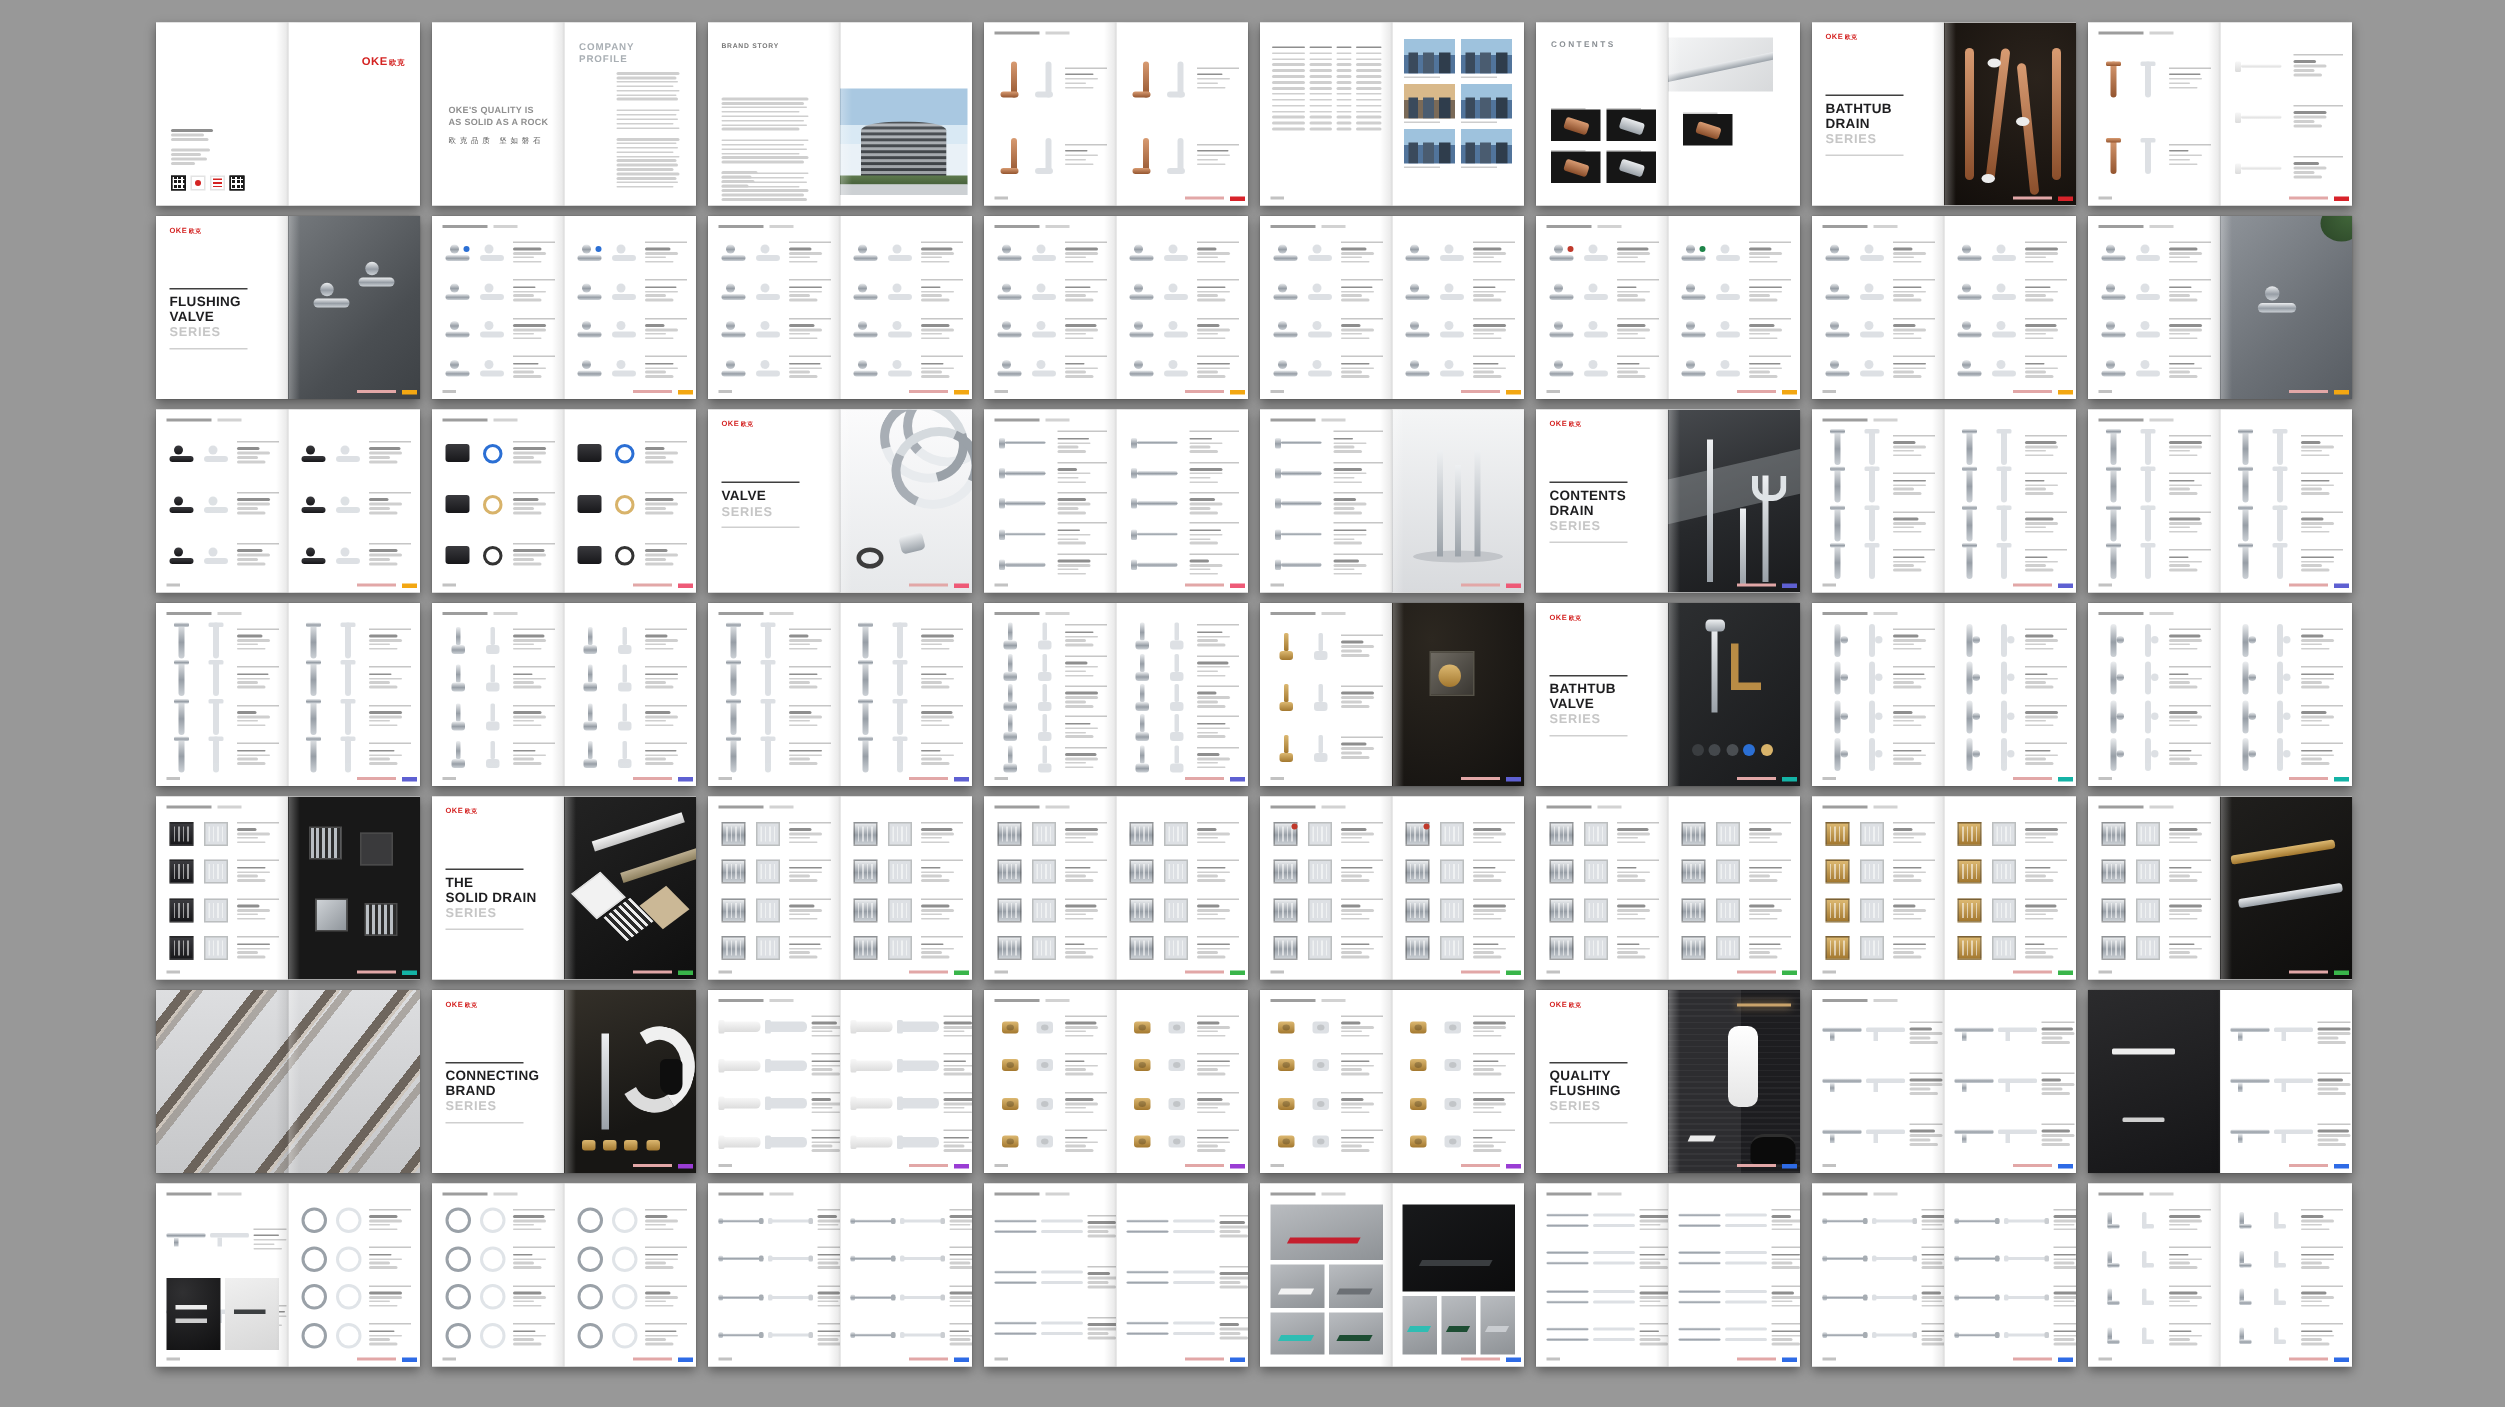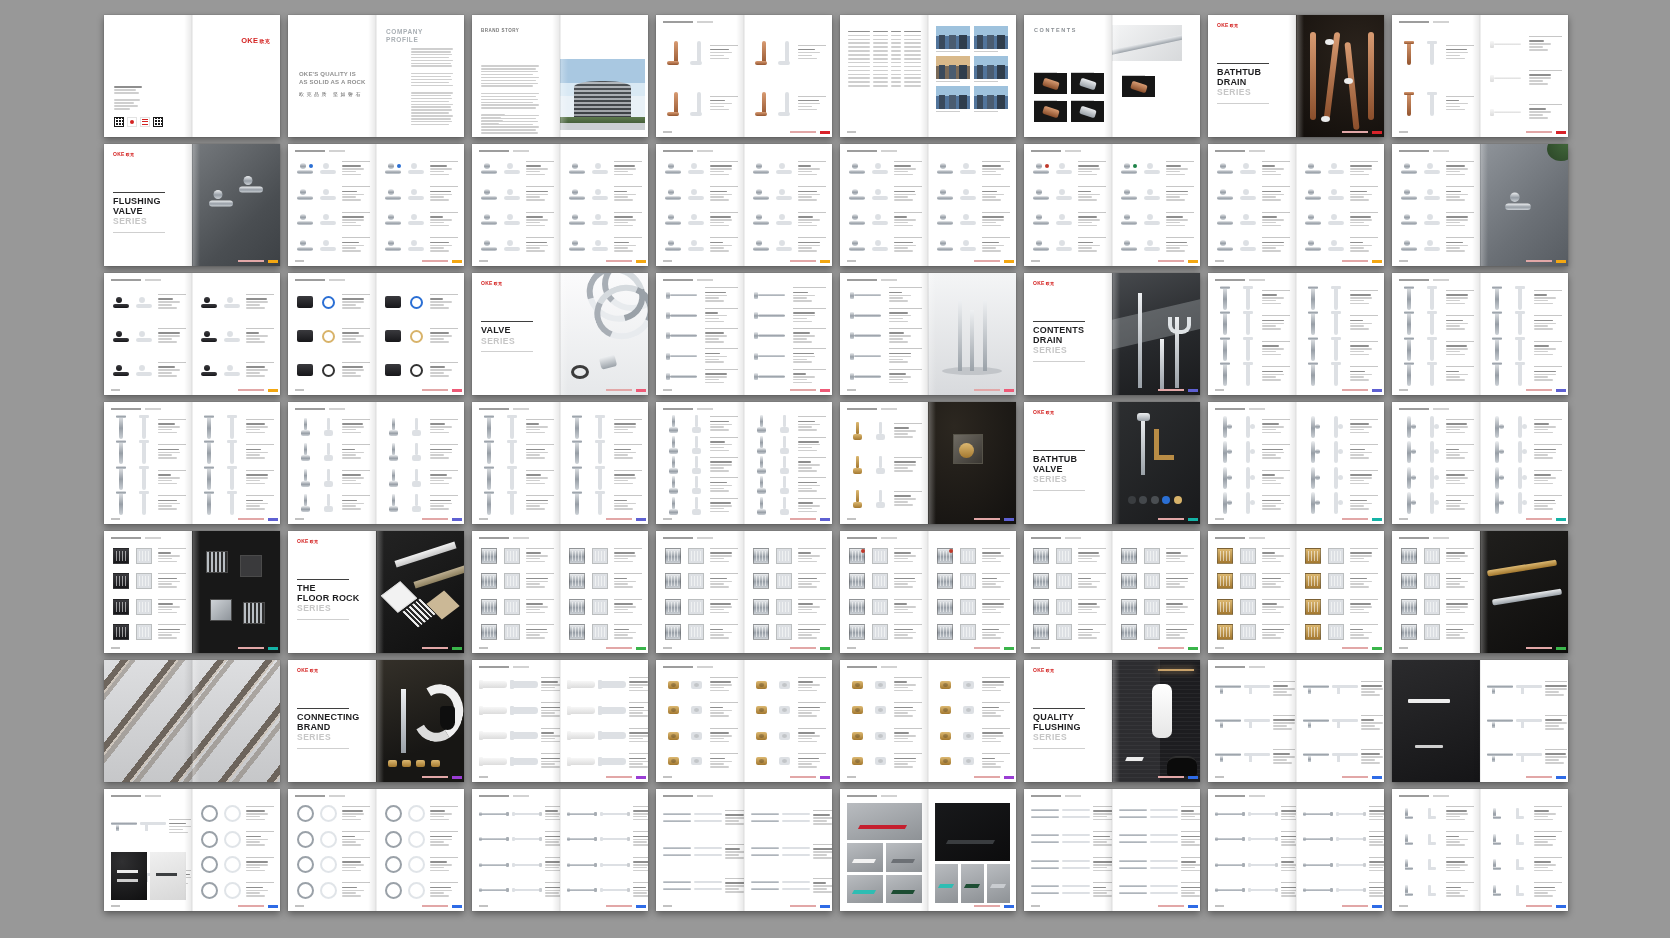--- a/index.html
+++ b/index.html
@@ -3142,21 +3142,21 @@
         <div class="ftr"></div>
         <div class="tab" style="background: rgb(20, 179, 166);"></div>
       </div>
     </div>
     <div class="spread">
       <div class="page">
         <div class="logo"><span>OKE</span><span class="lc">欧克</span></div>
         <div class="tblock">
           <div class="rule"></div>
           <div class="dtitle">THE</div>
-          <div class="dtitle">FLOOR ROCK</div>
+          <div class="dtitle">SOLID DRAIN</div>
           <div class="dseries">SERIES</div>
           <div class="rule lt"></div>
         </div>
       </div>
       <div class="page">
         <div class="ph ph-floor">
           <div class="strip s1"></div>
           <div class="strip s2"></div>
           <div class="sqr q1"></div>
           <div class="sqr q2"></div>

